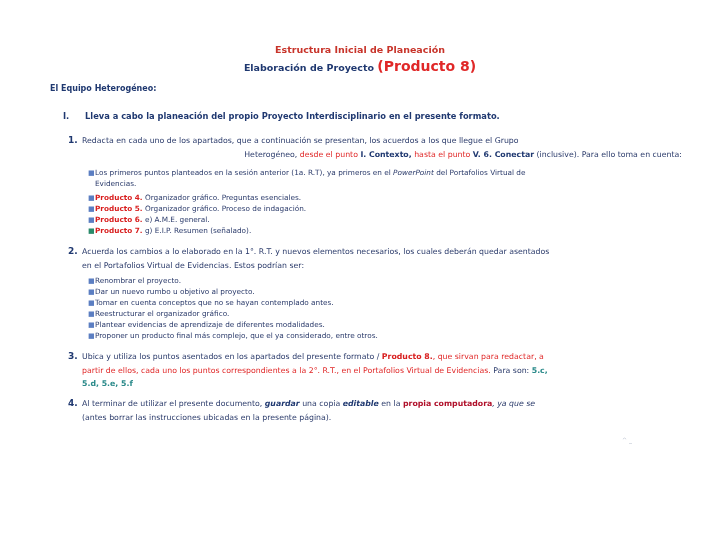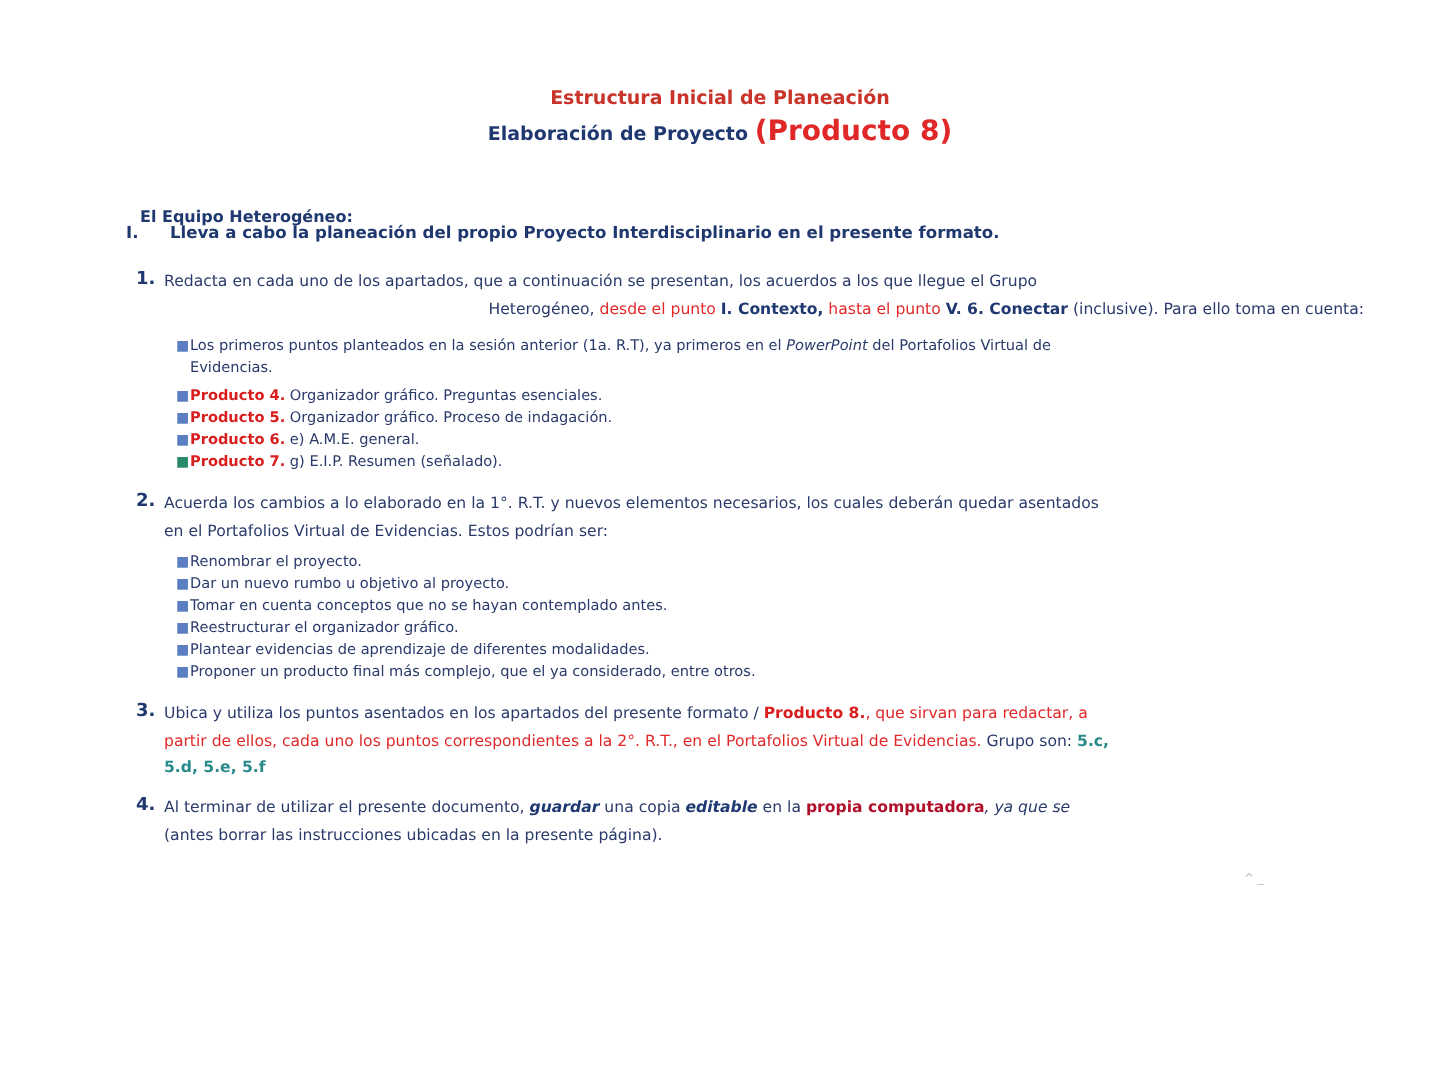--- a/index.html
+++ b/index.html
@@ -4,21 +4,21 @@
 <style>
   html, body { margin: 0; padding: 0; background: #ffffff; }
   body { width: 720px; height: 540px; position: relative; overflow: hidden;
          font-family: "DejaVu Sans", sans-serif; color: #2a3a6a; }
   .page { position: absolute; left: 0; top: 0; width: 720px; height: 536px; }
   .title { position: absolute; left: 0; width: 720px; text-align: center;
            font-size: 9.5px; font-weight: bold; }
   .t1 { top: 44px; color: #c8342a; }
   .t2 { top: 58px; color: #1f3870; }
   .t2 .prod { color: #e02828; font-size: 14px; }
-  .team { position: absolute; left: 50px; top: 104px; font-size: 8px; font-weight: bold; color: #1f3870; margin-left: 20px; }
+  .team { position: absolute; left: 50px; top: 84px; font-size: 8px; font-weight: bold; color: #1f3870; }
   .roman { position: absolute; left: 63px; top: 111px; font-size: 8.3px; font-weight: bold; color: #1f3870; }
   .roman .num { display: inline-block; width: 22px; }
   .item { position: absolute; left: 82px; width: 600px; font-size: 7.8px; line-height: 13.5px; color: #2a3a6a; text-align: justify; }
   .item .n { position: absolute; left: -14px; font-weight: bold; color: #1f3870; font-size: 9px; }
   .bul { position: absolute; left: 95px; width: 585px; font-size: 7.3px; line-height: 10.8px; color: #2a3a6a; }
   .bul .dot { position: absolute; left: -7px; color: #5b7ec2; font-size: 7px; }
   .red { color: #e02828; }
   .redb { color: #d81e1e; font-weight: bold; }
   .navyb { color: #1f3870; font-weight: bold; }
   .teal { color: #2a8a8a; font-weight: bold; }
@@ -83,21 +83,21 @@
   <div class="bul" style="top:309px;"><span class="dot">■</span><span>Reestructurar el organizador gráfico.</span></div>
   <div class="bul" style="top:320px;"><span class="dot">■</span><span>Plantear evidencias de aprendizaje de diferentes modalidades.</span></div>
   <div class="bul" style="top:331px;"><span class="dot">■</span><span>Proponer un producto final más complejo,  que el ya considerado, entre otros.</span></div>
 
   <div class="item" style="top:350px;">
     <span class="n">3.</span>
     <div>
       <span>Ubica y utiliza los puntos asentados en los apartados del presente formato / </span><span class="redb">Producto 8.</span><span class="red">, que sirvan  para redactar, a</span>
     </div>
     <div>
-      <span class="red">partir de ellos,  cada uno los puntos correspondientes a la 2°. R.T., en el Portafolios Virtual de Evidencias.</span><span> Grupo son:  </span><span class="teal">5.c,</span>
+      <span class="red">partir de ellos,  cada uno los puntos correspondientes a la 2°. R.T., en el Portafolios Virtual de Evidencias.</span><span> Para son:  </span><span class="teal">5.c,</span>
     </div>
     <div class="teal" style="text-align:left;">5.d, 5.e, 5.f</div>
   </div>
 
   <div class="item" style="top:397px;">
     <span class="n">4.</span>
     <div>
       <span>Al terminar de utilizar el presente documento, </span><span class="navyb it">guardar</span><span> una copia </span><span class="navyb it">editable</span><span> en la </span><span class="redb" style="color:#b0102a">propia computadora</span><span class="it">, ya que se</span>
     </div>
     <div style="text-align:left;">(antes borrar las instrucciones ubicadas en la presente página).</div>

